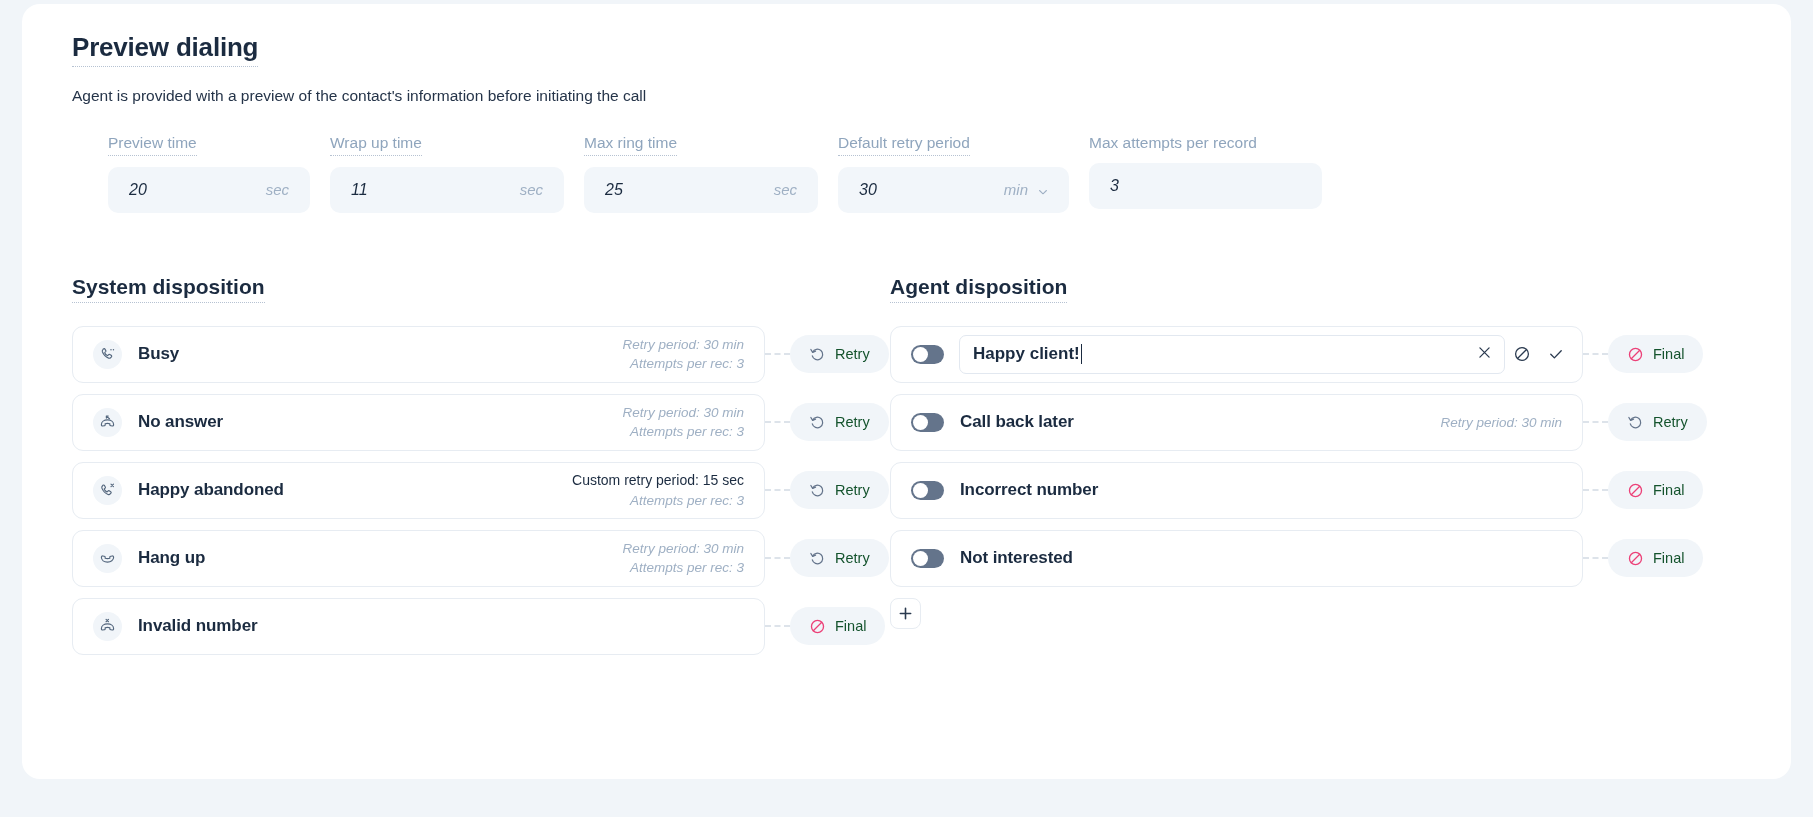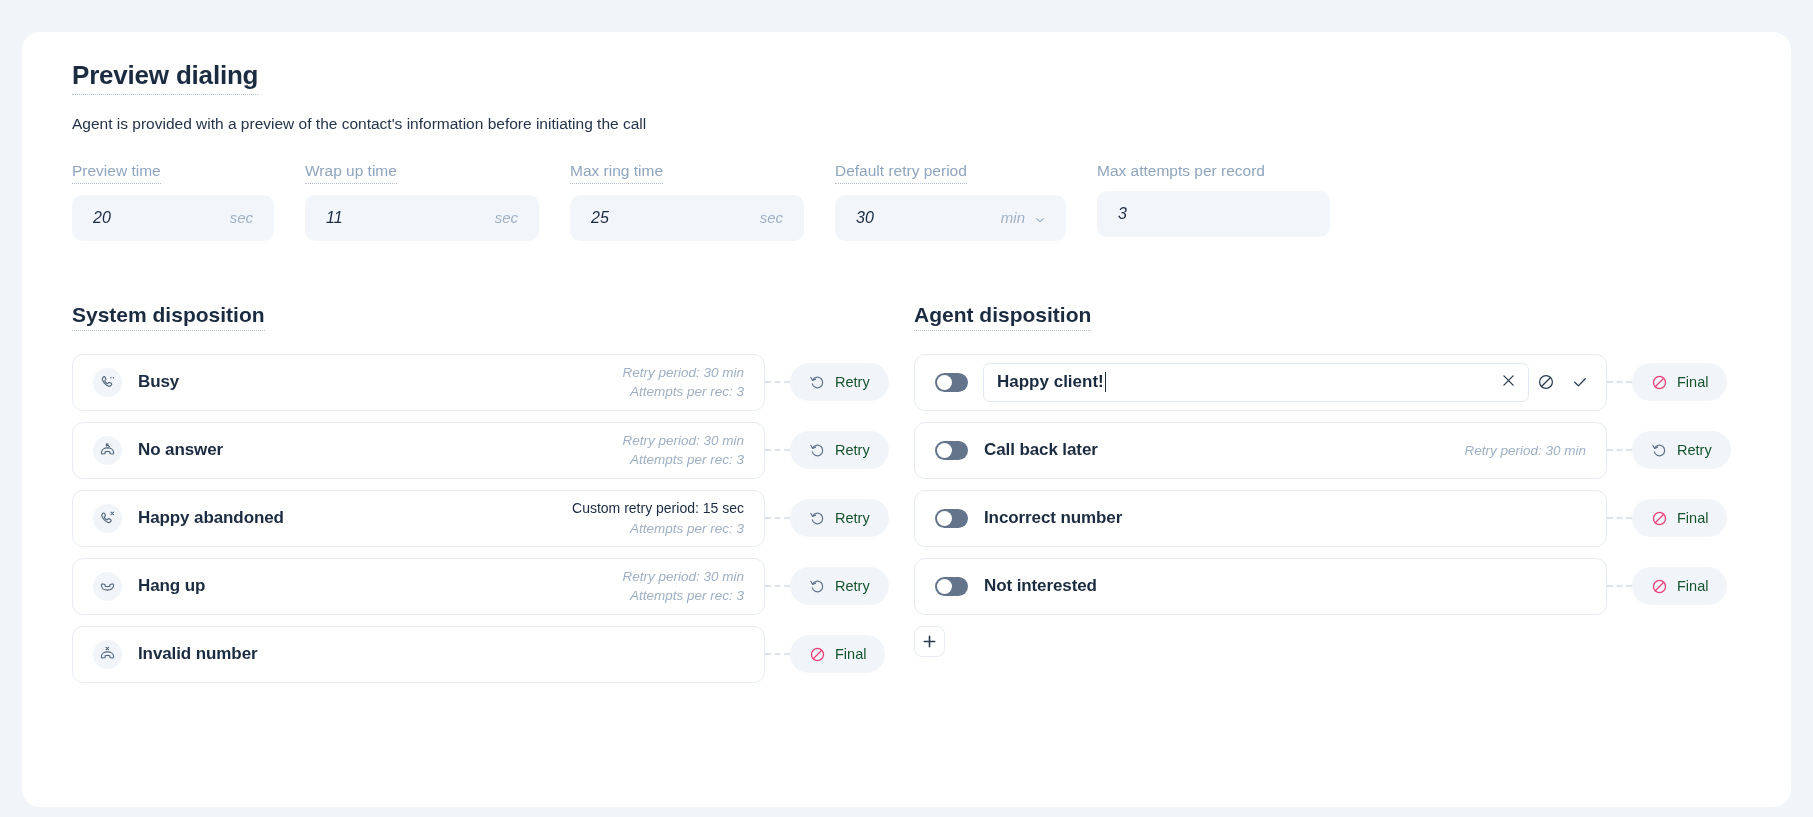--- a/index.html
+++ b/index.html
@@ -5,51 +5,51 @@
   * { box-sizing: border-box; }
   html, body { margin:0; padding:0; }
   body {
     width:1813px; height:817px;
     background:#f1f5f9;
     font-family:"Liberation Sans", sans-serif;
     color:#1e293b;
     overflow:hidden;
   }
   .page-card{
-    position:absolute; left:22px; top:32px;
+    position:absolute; left:22px; top:4px;
     width:1769px; height:775px;
     background:#ffffff;
     border-radius:18px;
   }
   .inner{ padding:28px 50px 0 50px; }
 
   .dotted { border-bottom:1px dotted #b6c2d2; display:inline-block; line-height:1.15; padding-bottom:3px;}
 
   h1.title{
     font-size:26px; font-weight:bold; color:#1b2b40;
     margin:0 0 0 0; letter-spacing:-0.2px;
   }
   .subtitle{ font-size:15.5px; color:#253449; margin-top:20px; }
 
   
-  .fields{ display:flex; gap:31px; margin-top:29px; }
+  .fields{ display:flex; gap:20px; margin-top:29px;margin-left:36px; }
   .field-label{ font-size:15.5px; color:#8fa5bd; margin-bottom:11px;}
   .field-box{
     background:#f2f6fa; border-radius:10px; height:46px;
     display:flex; align-items:center; padding:0 21px;
   }
   .field-val{ font-size:16px; color:#1b2b40;font-style:italic; }
   .field-suffix{
     margin-left:auto; font-size:15px; font-style:italic; color:#9fb0c4;
     display:flex; align-items:center; gap:9px;justify-content:center;
   }
   .chev{ width:11px; height:11px; display:inline-block; }
 
   
-  .columns{ display:flex; margin-top:62px;gap:24px; }
+  .columns{ display:flex; margin-top:62px; }
   .col-left{ width:765px; }
   .col-right{ width:765px; margin-left:53px; }
   h2.section{
     font-size:21px; font-weight:bold; color:#1b2b40; margin:0 0 23px 0;
   }
 
   .row-wrap{ display:flex; align-items:center; margin-bottom:11px; }
 
   .disp-card{
     background:#ffffff; border:1px solid #e7ecf2; border-radius:11px;

